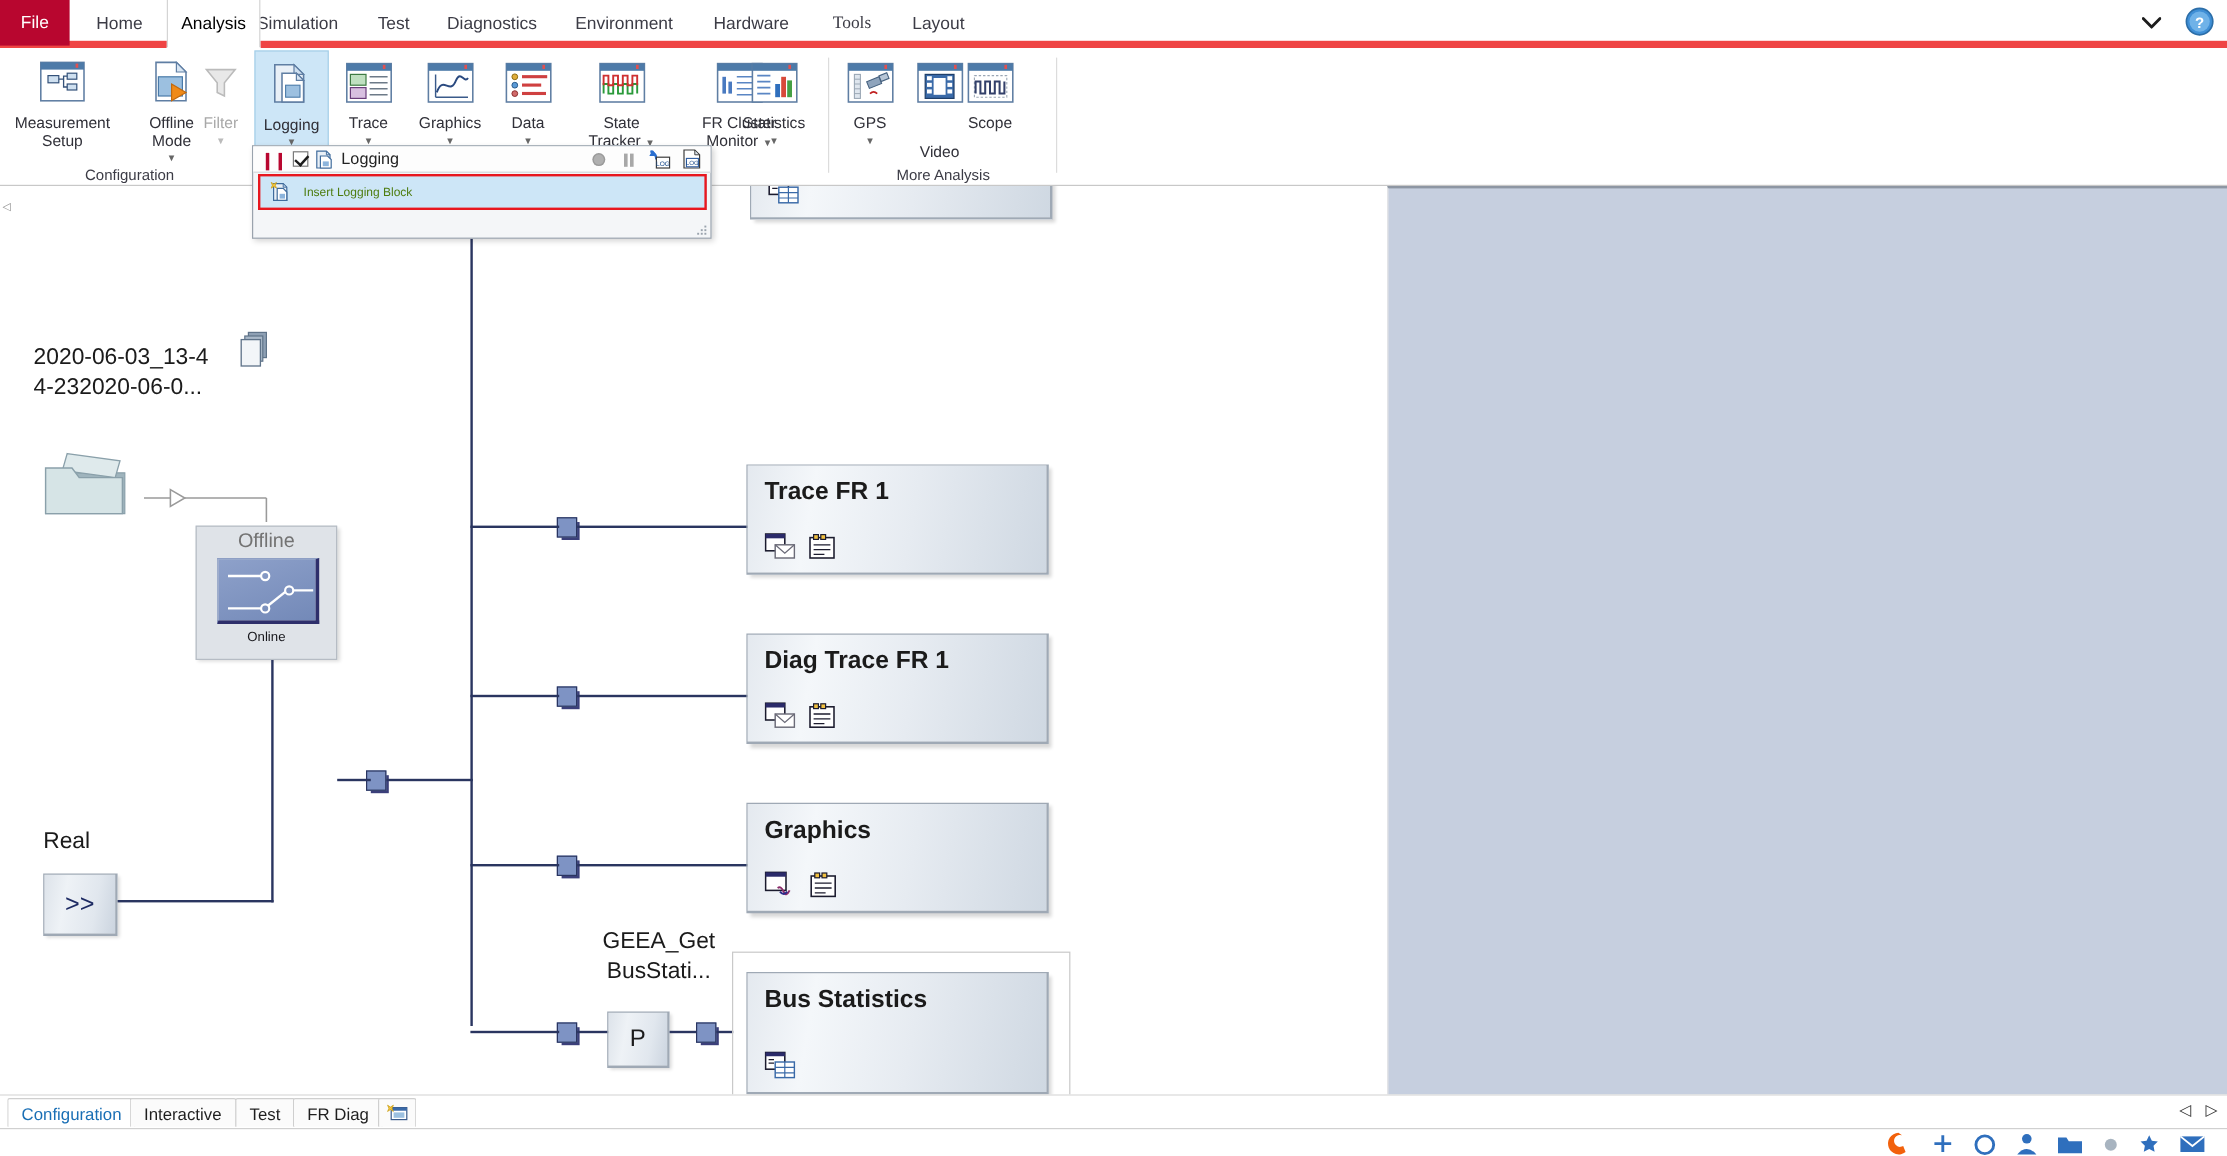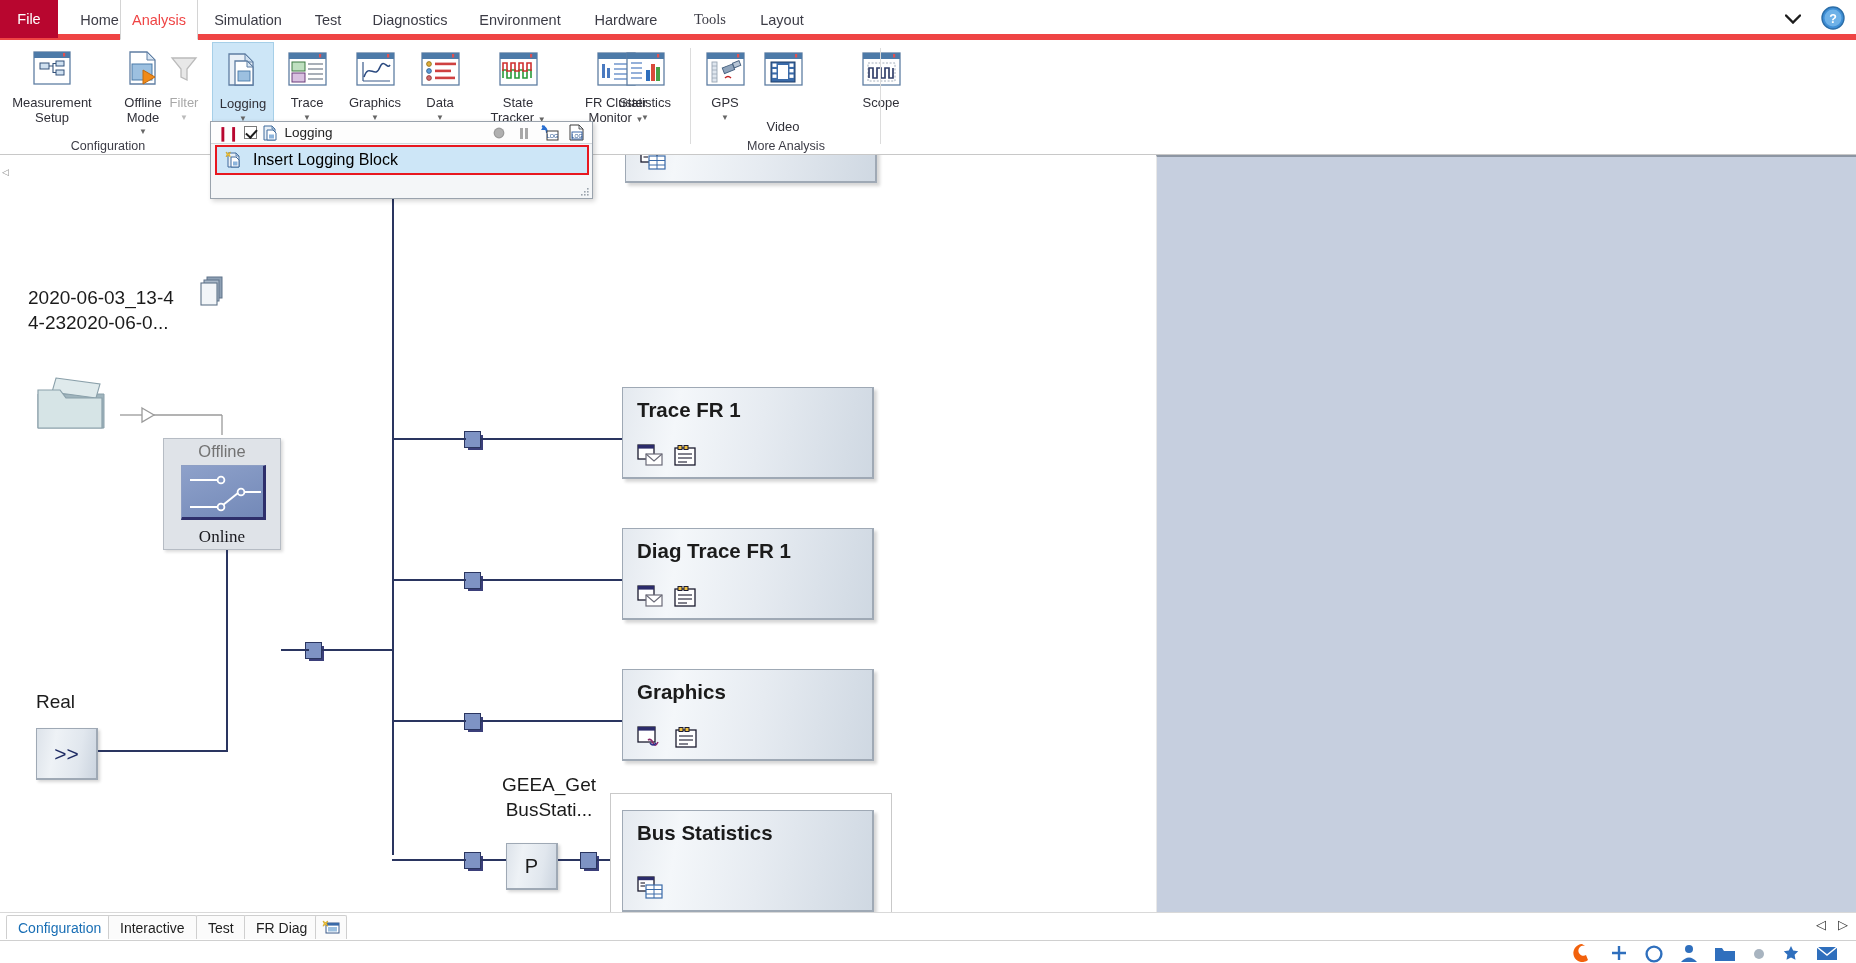--- a/index.html
+++ b/index.html
@@ -25,27 +25,28 @@
     font-size: 14.5px; display: flex; align-items: center; justify-content: center;
     cursor: pointer;
   }
   .tab {
     position: absolute; top: 0; height: 39px;
     display: flex; align-items: center; justify-content: center;
     font-size: 14.5px; color: #3c3c46; padding: 0 12px;
     cursor: pointer; white-space: nowrap;
   }
   .tab.active {
-    color: #ef4444;
+    color: #000000;
     background: #fff;
     border: 1px solid #d4d4d4;
     border-bottom: 1px solid #fff;
     border-top: none;
     height: 40px;
     z-index: 3;
+    margin-left: 19px;
   }
   .tab-caret {
     position: absolute; right: 52px; top: 8px; width: 22px; height: 22px;
     display:flex;align-items:center;justify-content:center;
     font-size: 15px; color: #222; cursor: pointer;
   }
   .help-btn {
     position: absolute; right: 10px; top: 5px; width: 26px; height: 26px;
     cursor: pointer;
   }
@@ -104,21 +105,21 @@
   }
   .dd-title { margin-left: 5px; }
   .dd-right { position: absolute; right: 6px; top: 2px; display:flex; gap:9px; align-items:center;}
   .dd-menu {
     position: absolute; left: 4px; top: 23px; width: 374px; height: 30px;
     border: 2px solid #e8171f;
     background: #cde6f7;
     display: flex; align-items: center; padding-left: 8px;
     cursor: pointer;
   }
-  .dd-item-label { font-size: 16px; color: #000000; margin-left: 10px; }
+  .dd-item-label { font-size: 10px; color: #4d7c0f; margin-left: 10px; }
   .dd-grip {
     position: absolute; right: 2px; bottom: 1px; width: 10px; height: 10px;
     cursor: nwse-resize;
   }
 
   
   .canvas {
     position: absolute; left: 0; top: 155px; width: 1152px; height: 775px;
     background: #ffffff; overflow: hidden;
   }
@@ -162,21 +163,21 @@
   .wire { position: absolute; background: #2a3560; }
 
   
   .switchblk {
     position: absolute; left: 163px; top: 283px; width: 118px; height: 112px;
     background: #dfe3e8; border: 1px solid #b6bcc4;
     box-shadow: 2px 2px 3px rgba(0,0,0,.14);
     cursor: pointer;
   }
   .sw-off { position:absolute; top:3px; width:100%; text-align:center; font-size:16.5px; color:#737373;}
-  .sw-on  { position:absolute; bottom:2px; width:100%; text-align:center; font-size:17px; color:#17171c;font-family:Liberation Serif, serif;}
+  .sw-on  { position:absolute; bottom:12px; width:100%; text-align:center; font-size:11px; color:#17171c;}
   .sw-body {
     position:absolute; left:17px; top:26px; width:85px; height:55px;
     background: linear-gradient(160deg,#8ea1ca,#7389b8);
     border:1px solid #8e9fc4; border-right:3px solid #2e2f6b; border-bottom:3px solid #2e2f6b;
   }
 
   .gobtn {
     position: absolute; left: 36px; top: 573px; width: 62px; height: 52px;
     background: linear-gradient(100deg,#dde3ea 0%,#eef2f6 30%,#e1e7ee 70%,#cbd4df 100%);
     border: 1px solid #9fa9b5; border-right-width:2px; border-bottom-width:2px;
@@ -473,21 +474,21 @@
               <rect x="28.5" y="21" width="4" height="3.4"></rect>
               <rect x="28.5" y="26.5" width="4" height="3.4"></rect>
             <rect x="17" y="17" width="10" height="14"></rect>
           </g>
         </svg>
       </span>
       <span class="rib-label">Video</span>
       <span class="rib-arrow">▼</span>
     </div>
 
-    <div class="rib-item" style="left:852px;width:58px;text-align:center;">
+    <div class="rib-item" style="left:796px;width:58px;text-align:center;">
       <span class="rib-ico">
         <svg width="44" height="42" viewBox="0 0 44 42">
           <rect x="4" y="5" width="37" height="32" fill="#ffffff" stroke="#5f7ea3" stroke-width="1.3"></rect>
           <rect x="4" y="5" width="37" height="6" fill="#4d7aa8"></rect>
           <rect x="34" y="6" width="2.2" height="3.5" fill="#e05050"></rect>
           <rect x="9" y="15" width="27" height="18" fill="#ffffff" stroke="#9aa6b4" stroke-width="0.9" stroke-dasharray="2 1.6"></rect>
           <path d="M10 30 v-10 h4 v10 h4 v-10 h4 v10 h4 v-10 h4 v10 h4 v-10" stroke="#33406a" stroke-width="1.7" fill="none"></path>
         </svg>
       </span>
       <span class="rib-label">Scope</span>

